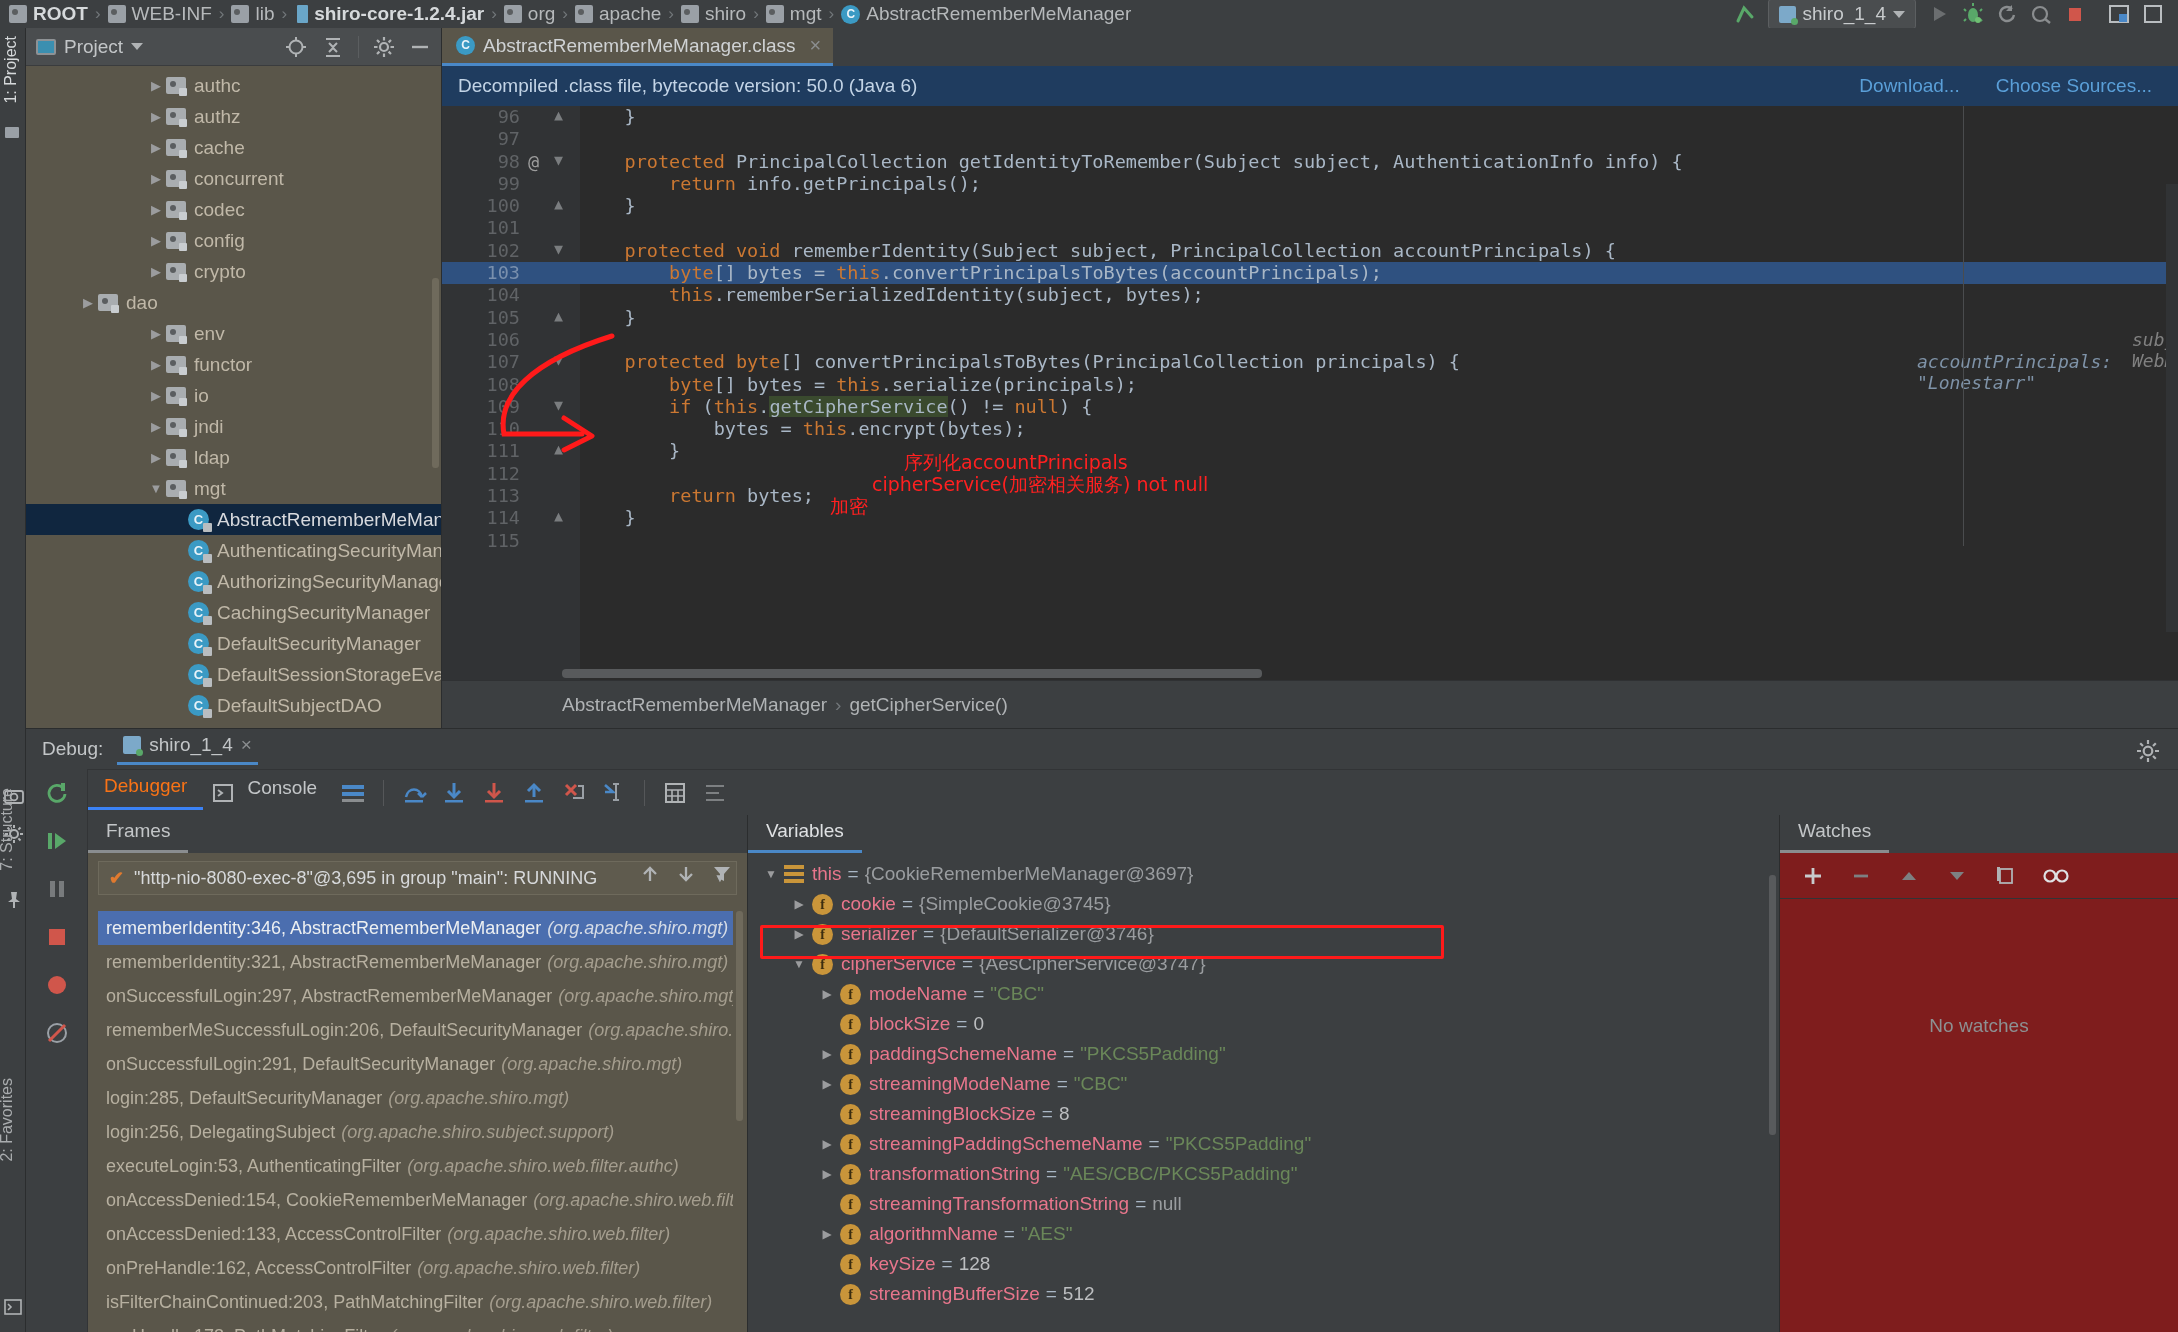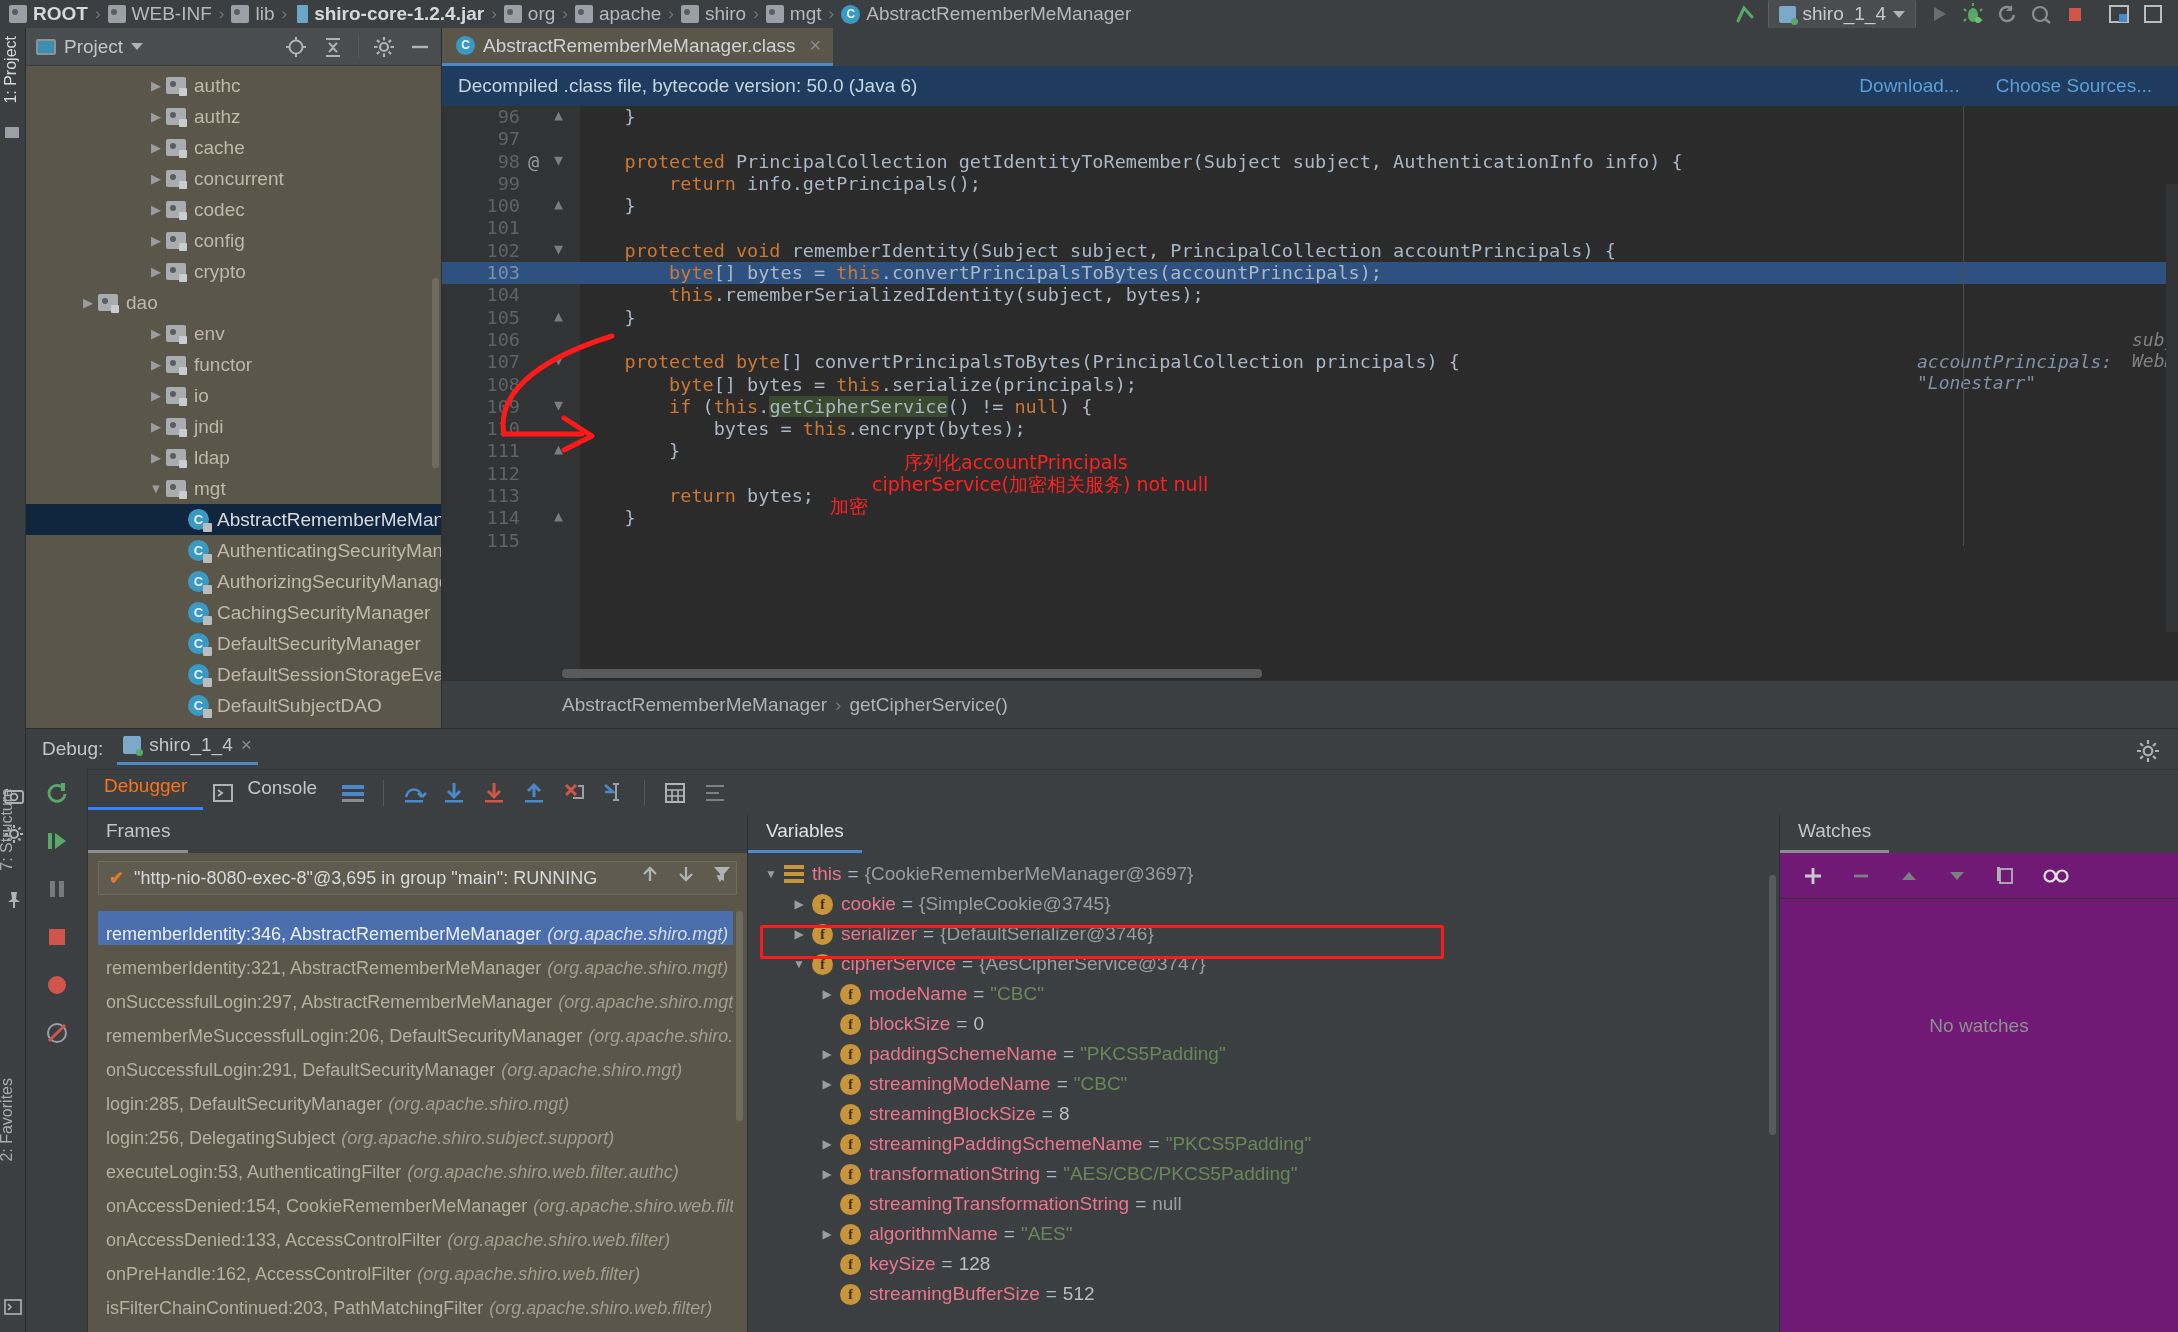--- a/index.html
+++ b/index.html
@@ -133,21 +133,21 @@
   .pane-frames { width:660px; background:#5a564a; position:relative; border-right:1px solid #2b2d2e;}
   .pane-head { height:38px; background:#3c3f41; display:flex; align-items:flex-end; }
   .pane-tab { font-size:19px; color:#c3c6c8; padding:0 18px 8px 18px; border-bottom:3px solid #8a8d8f;}
   .pane-tab.blue { border-bottom:3px solid #4a88c7; color:#dfe1e3;}
   .thread-row { margin:8px 10px 6px 10px; height:34px; background:#5f5b4e; border:1px solid #6e6a5c;
                 display:flex;align-items:center;gap:10px;padding:0 10px;font-size:18px;color:#d7d9db;}
   .thread-row .chk { color:#e07a2f; font-size:18px; font-weight:bold;}
   .thr-caret { margin-left:auto; color:#b0b3b5; font-size:12px;}
   .frm-tools { position:absolute; right:14px; top:48px; display:flex; gap:14px; }
   .frames-list { position:absolute; left:10px; right:14px; top:96px; bottom:0; overflow:hidden;}
-  .frm { height:34px; display:flex; align-items:flex-end; font-size:18px; color:#b7b0a0; padding-left:8px; white-space:nowrap;}
+  .frm { height:34px; display:flex; align-items:center; font-size:18px; color:#b7b0a0; padding-left:8px; white-space:nowrap;}
   .frm.sel { background:#4b6eaf; color:#eceff1; }
   .frm i { font-style:italic; color:#a49d8e; padding-left:6px;}
   .frm.sel i { color:#d6dce6; }
   .frames-scroll { position:absolute; right:4px; top:96px; width:7px; height:210px; background:#6f6a5c; border-radius:3px;}
 
   .pane-vars { flex:1; background:#3c3f41; position:relative; border-right:1px solid #2b2d2e;}
   .vars-list { position:absolute; left:0; right:10px; top:44px; bottom:0; overflow:hidden; }
   .vrow { height:30px; display:flex; align-items:center; font-size:19px; white-space:nowrap; }
   .varr { width:26px; text-align:center; color:#9b9c9e; font-size:12px; flex:0 0 auto;}
   .varr.r::before{content:'\25B6';} .varr.d::before{content:'\25BC';}
@@ -157,21 +157,21 @@
   .vthis { width:20px;height:18px;flex:0 0 auto;margin-right:8px;
            background: repeating-linear-gradient(#c9953a 0 4px, #3c3f41 4px 7px); }
   .vname { color:#e8768c; }
   .veq { color:#a9b7c6; padding:0 6px;}
   .vval { color:#9a9da0; }
   .vval.str { color:#6a8759; }
   .vval.num { color:#bcbec0; }
   .vars-scroll { position:absolute; right:3px; top:60px; width:7px; height:260px; background:#585a5c; border-radius:3px;}
   .redbox { position:absolute; border:3px solid #ff1a1a; border-radius:2px; pointer-events:none;}
 
-  .pane-watch { width:398px; background:#701a75; position:relative; }
+  .pane-watch { width:398px; background:#7f1d1d; position:relative; }
   .watch-tools { height:46px; display:flex; align-items:center; gap:26px; padding-left:22px; border-bottom:1px solid #323436;}
   .nowatches { position:absolute; left:0; right:0; top:200px; text-align:center; font-size:19px; color:#8d9092;}
   .gear-tr { position:absolute; right:16px; top:738px; }
 
   svg { display:block; }
 </style>
 </head>
 <body>
 
 <div class="root">

